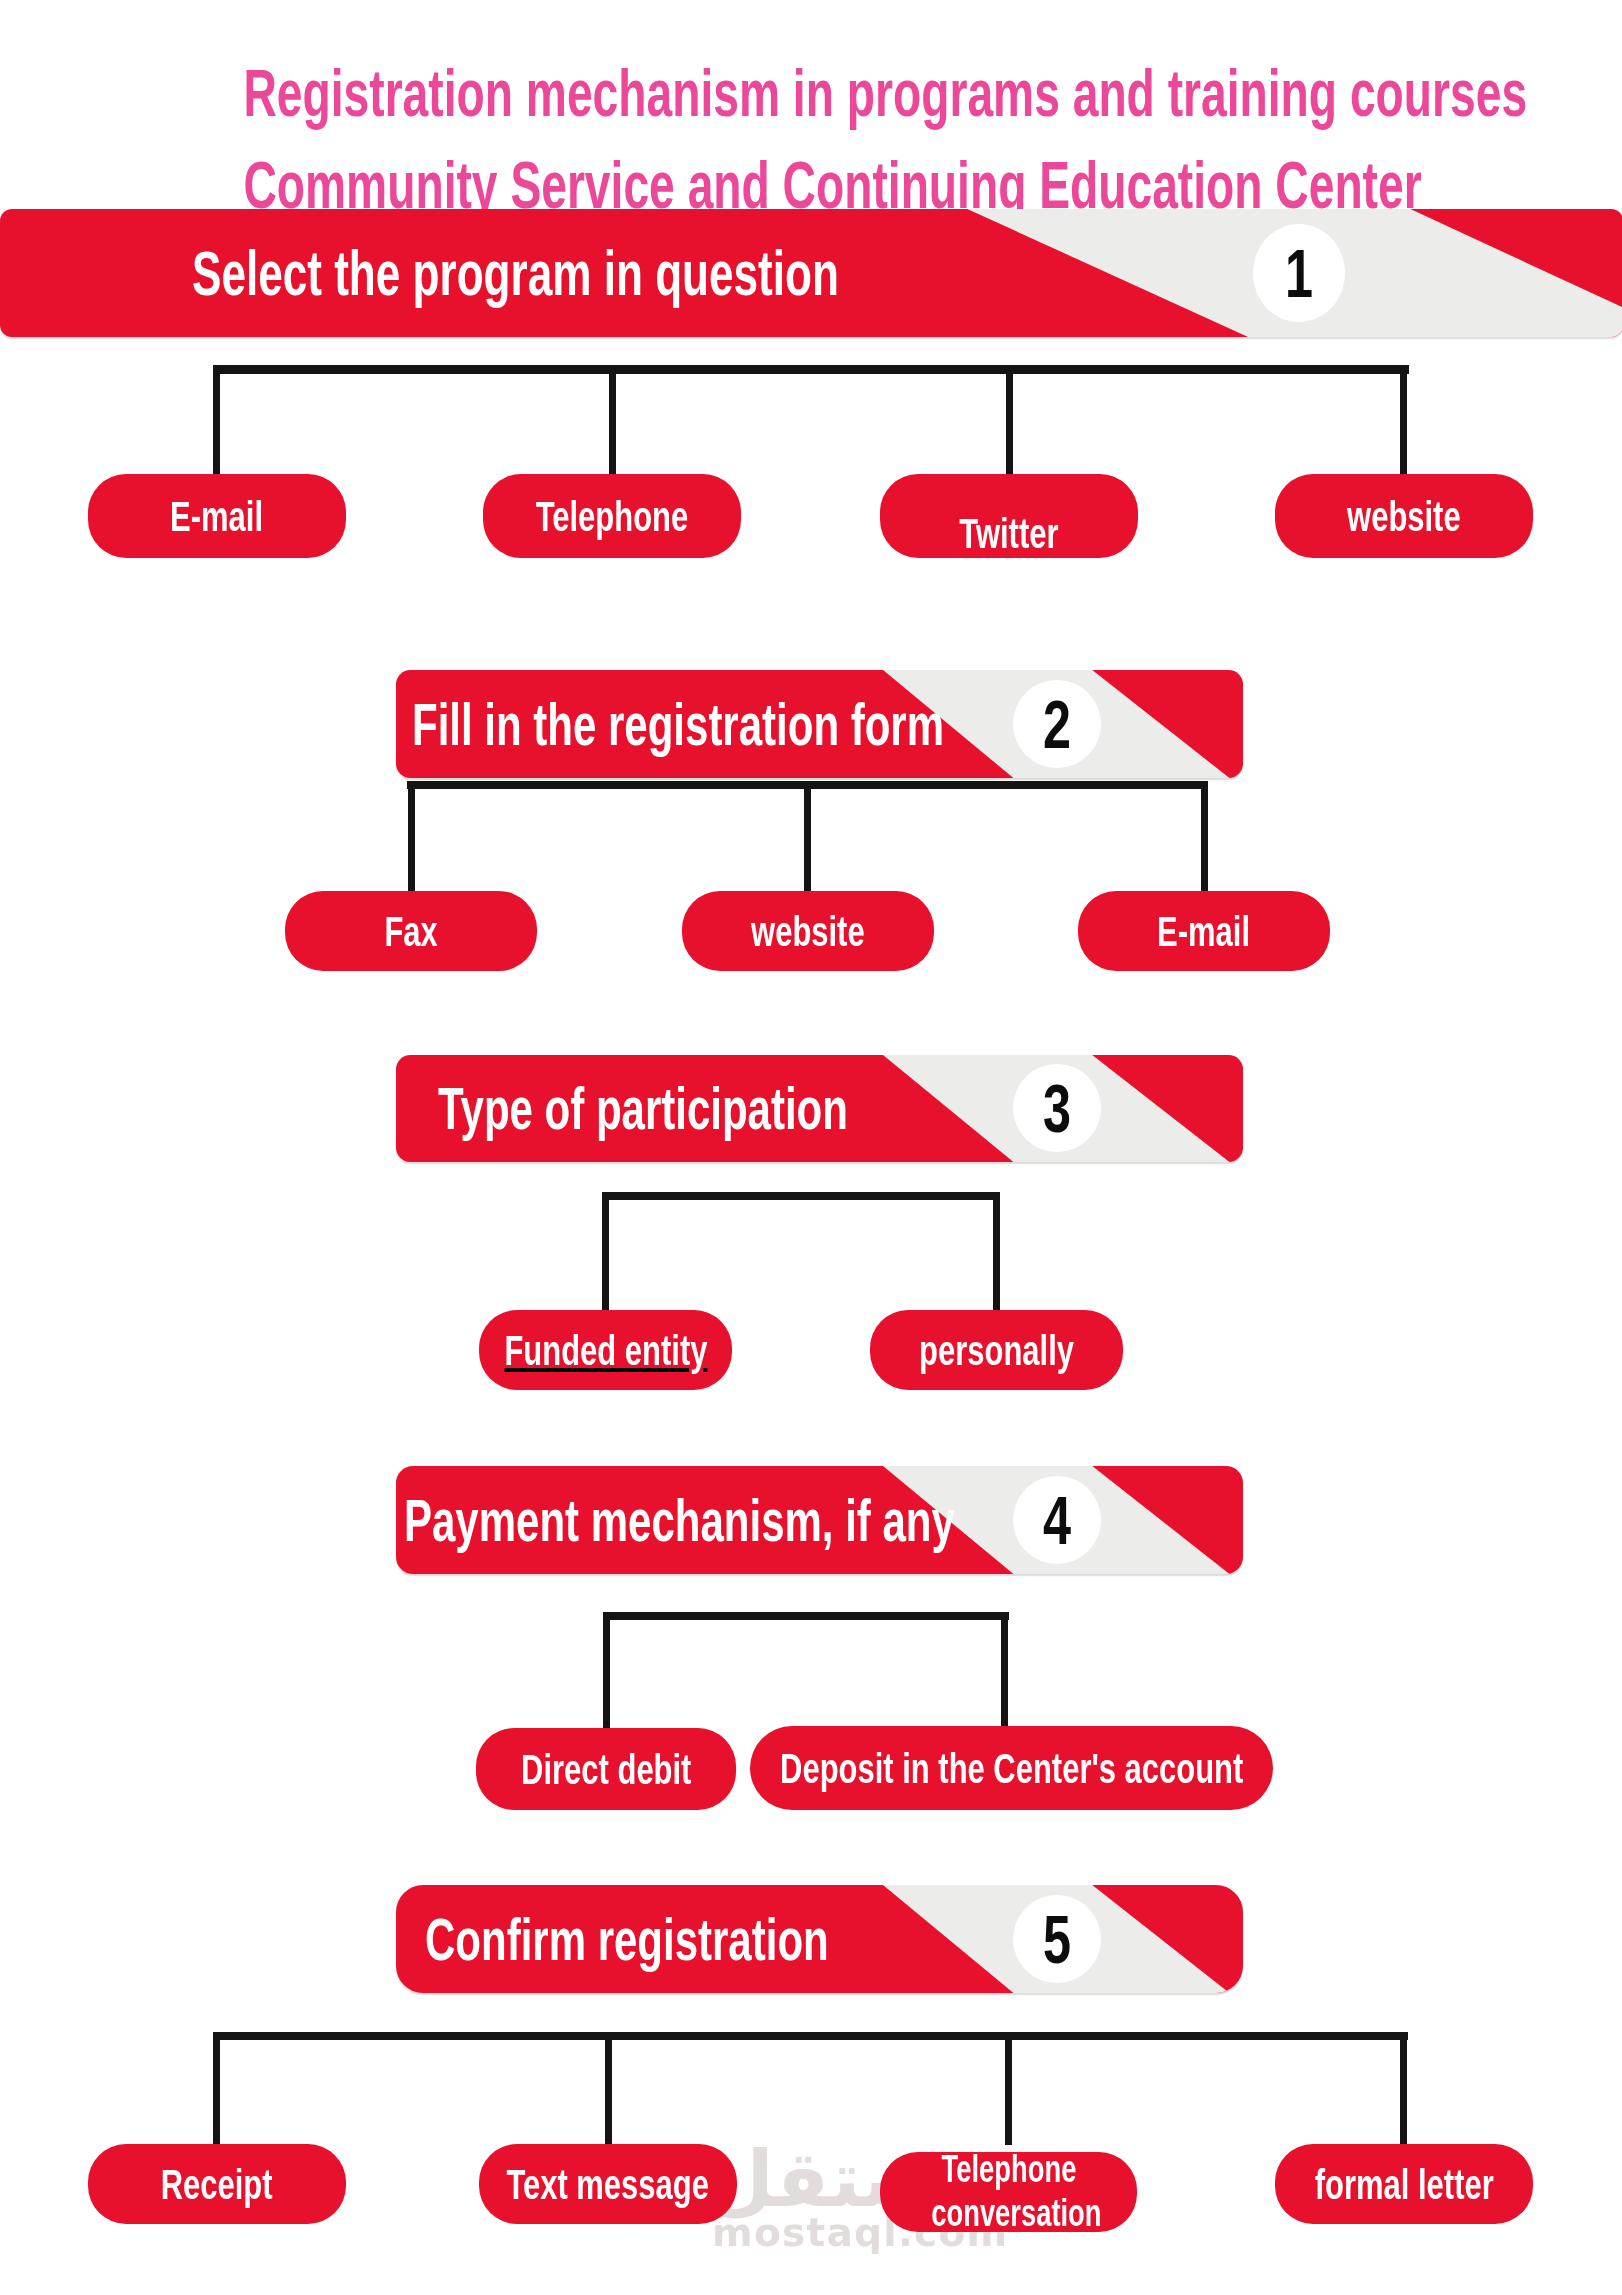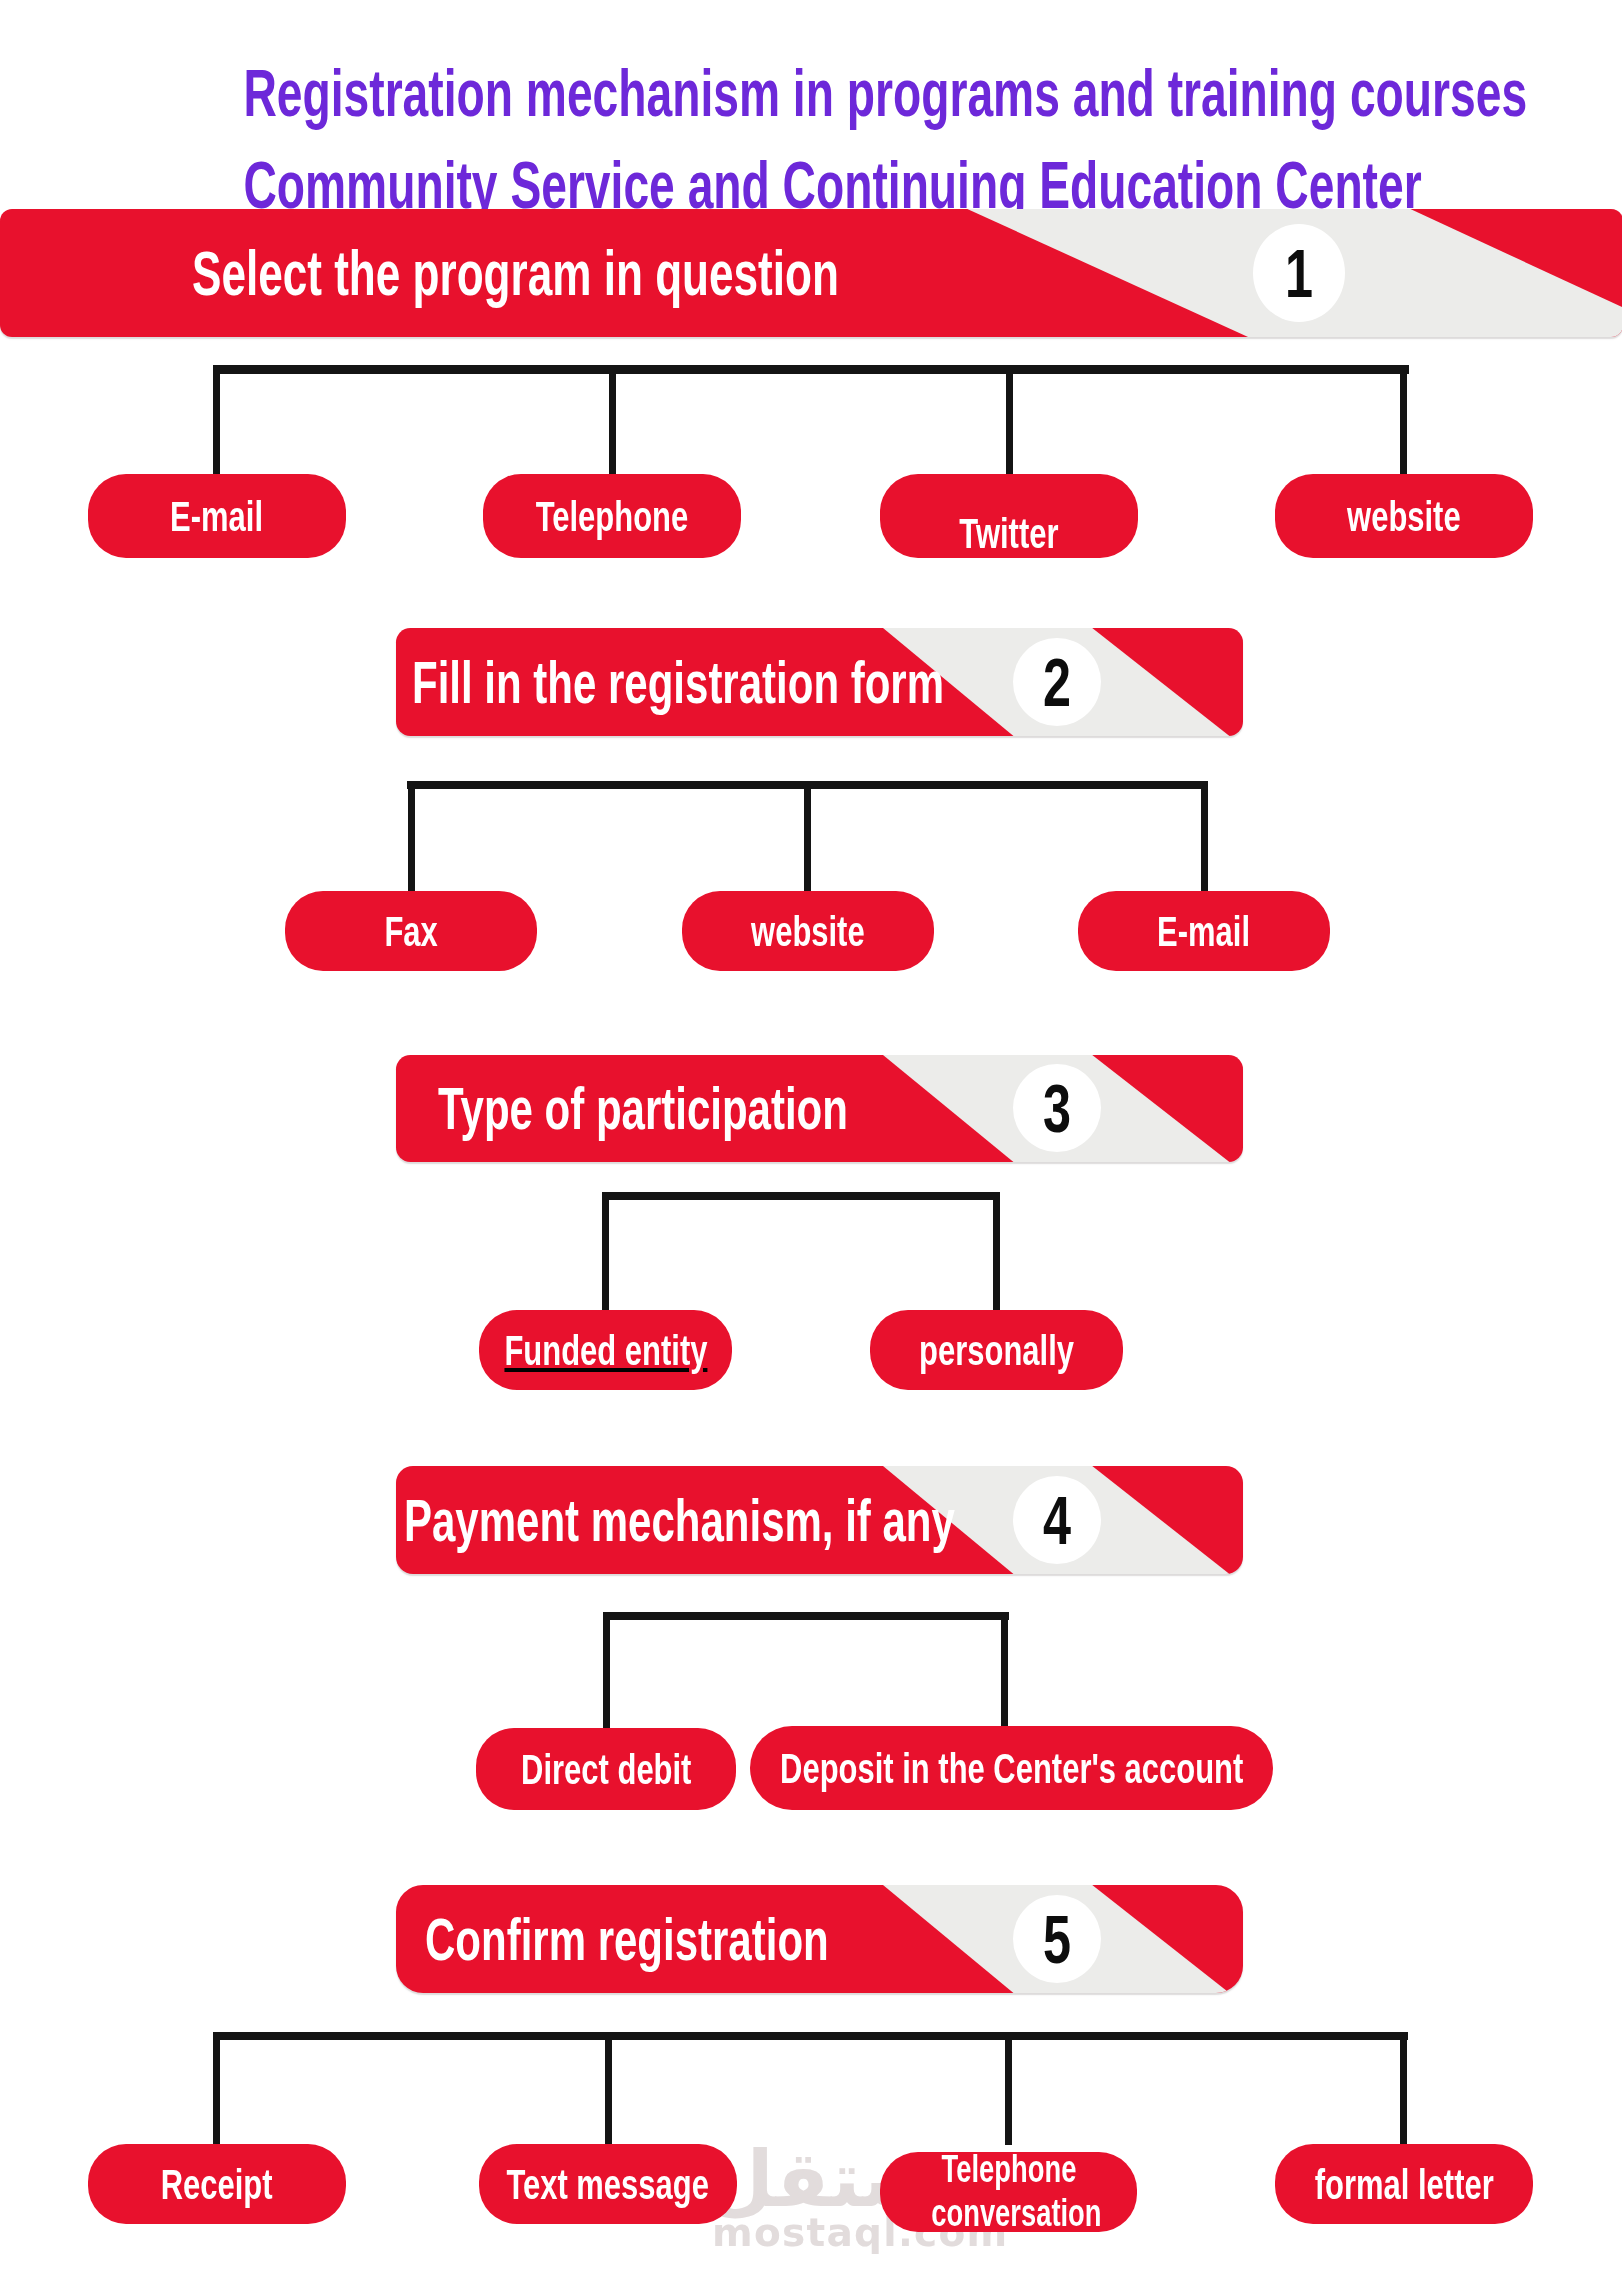--- a/index.html
+++ b/index.html
@@ -9,21 +9,21 @@
     --watermark:#e2dcdc;
   }
   html,body{margin:0;padding:0;background:#fff;}
   #canvas{
     position:relative;width:1623px;height:2295px;background:#fff;
     font-family:"Liberation Sans", sans-serif;overflow:hidden;
   }
   
   .title{
     position:absolute;left:0;top:47px;width:1623px;text-align:center;
-    font-weight:bold;color:#6d28d9;font-size:66px;line-height:1.40;
+    font-weight:bold;color:#ec4899;font-size:66px;line-height:1.40;
   }
   .title .tline{display:block;transform:scaleX(0.70);transform-origin:center;white-space:nowrap;}
   
   .banner{
     position:absolute;background:var(--red);overflow:hidden;border-radius:14.4px;
     box-shadow:0 2px 1.3px rgba(120,110,110,0.25);
   }
   .banner .band{position:absolute;inset:0;background:var(--band);}
   .banner.b1{border-radius:12px;}
   .banner.b1 .band{clip-path:polygon(59.6% 0,100% 0,100% 100%,76.9% 100%);}
@@ -105,21 +105,21 @@
   <div class="pill" style="left:483px;top:474px;width:258px;height:84px;">
     <span class="pt">Telephone</span>
     </div>
   <div class="pill" style="left:880px;top:474px;width:258px;height:84px;align-items:flex-end;">
     <span class="pt">Twitter</span>
     </div>
   <div class="pill" style="left:1275px;top:474px;width:258px;height:84px;">
     <span class="pt">website</span>
     </div>
 
-  <div class="banner bn" style="left:396px;top:628px;width:847px;height:108px;">
+  <div class="banner bn" style="left:396px;top:670px;width:847px;height:108px;">
     <div class="band"></div>
     <div class="bh" style="left:15.7px;">
       <span class="bht">Fill in the registration form</span>
     </div>
     <div class="badge" style="left:617px;top:9.8px;width:88px;height:88px;">
       <span class="num">2</span>
     </div>
   </div>
 
   <div class="vline" style="left:408px;top:781px;width:7.2px;height:111px;"></div>

